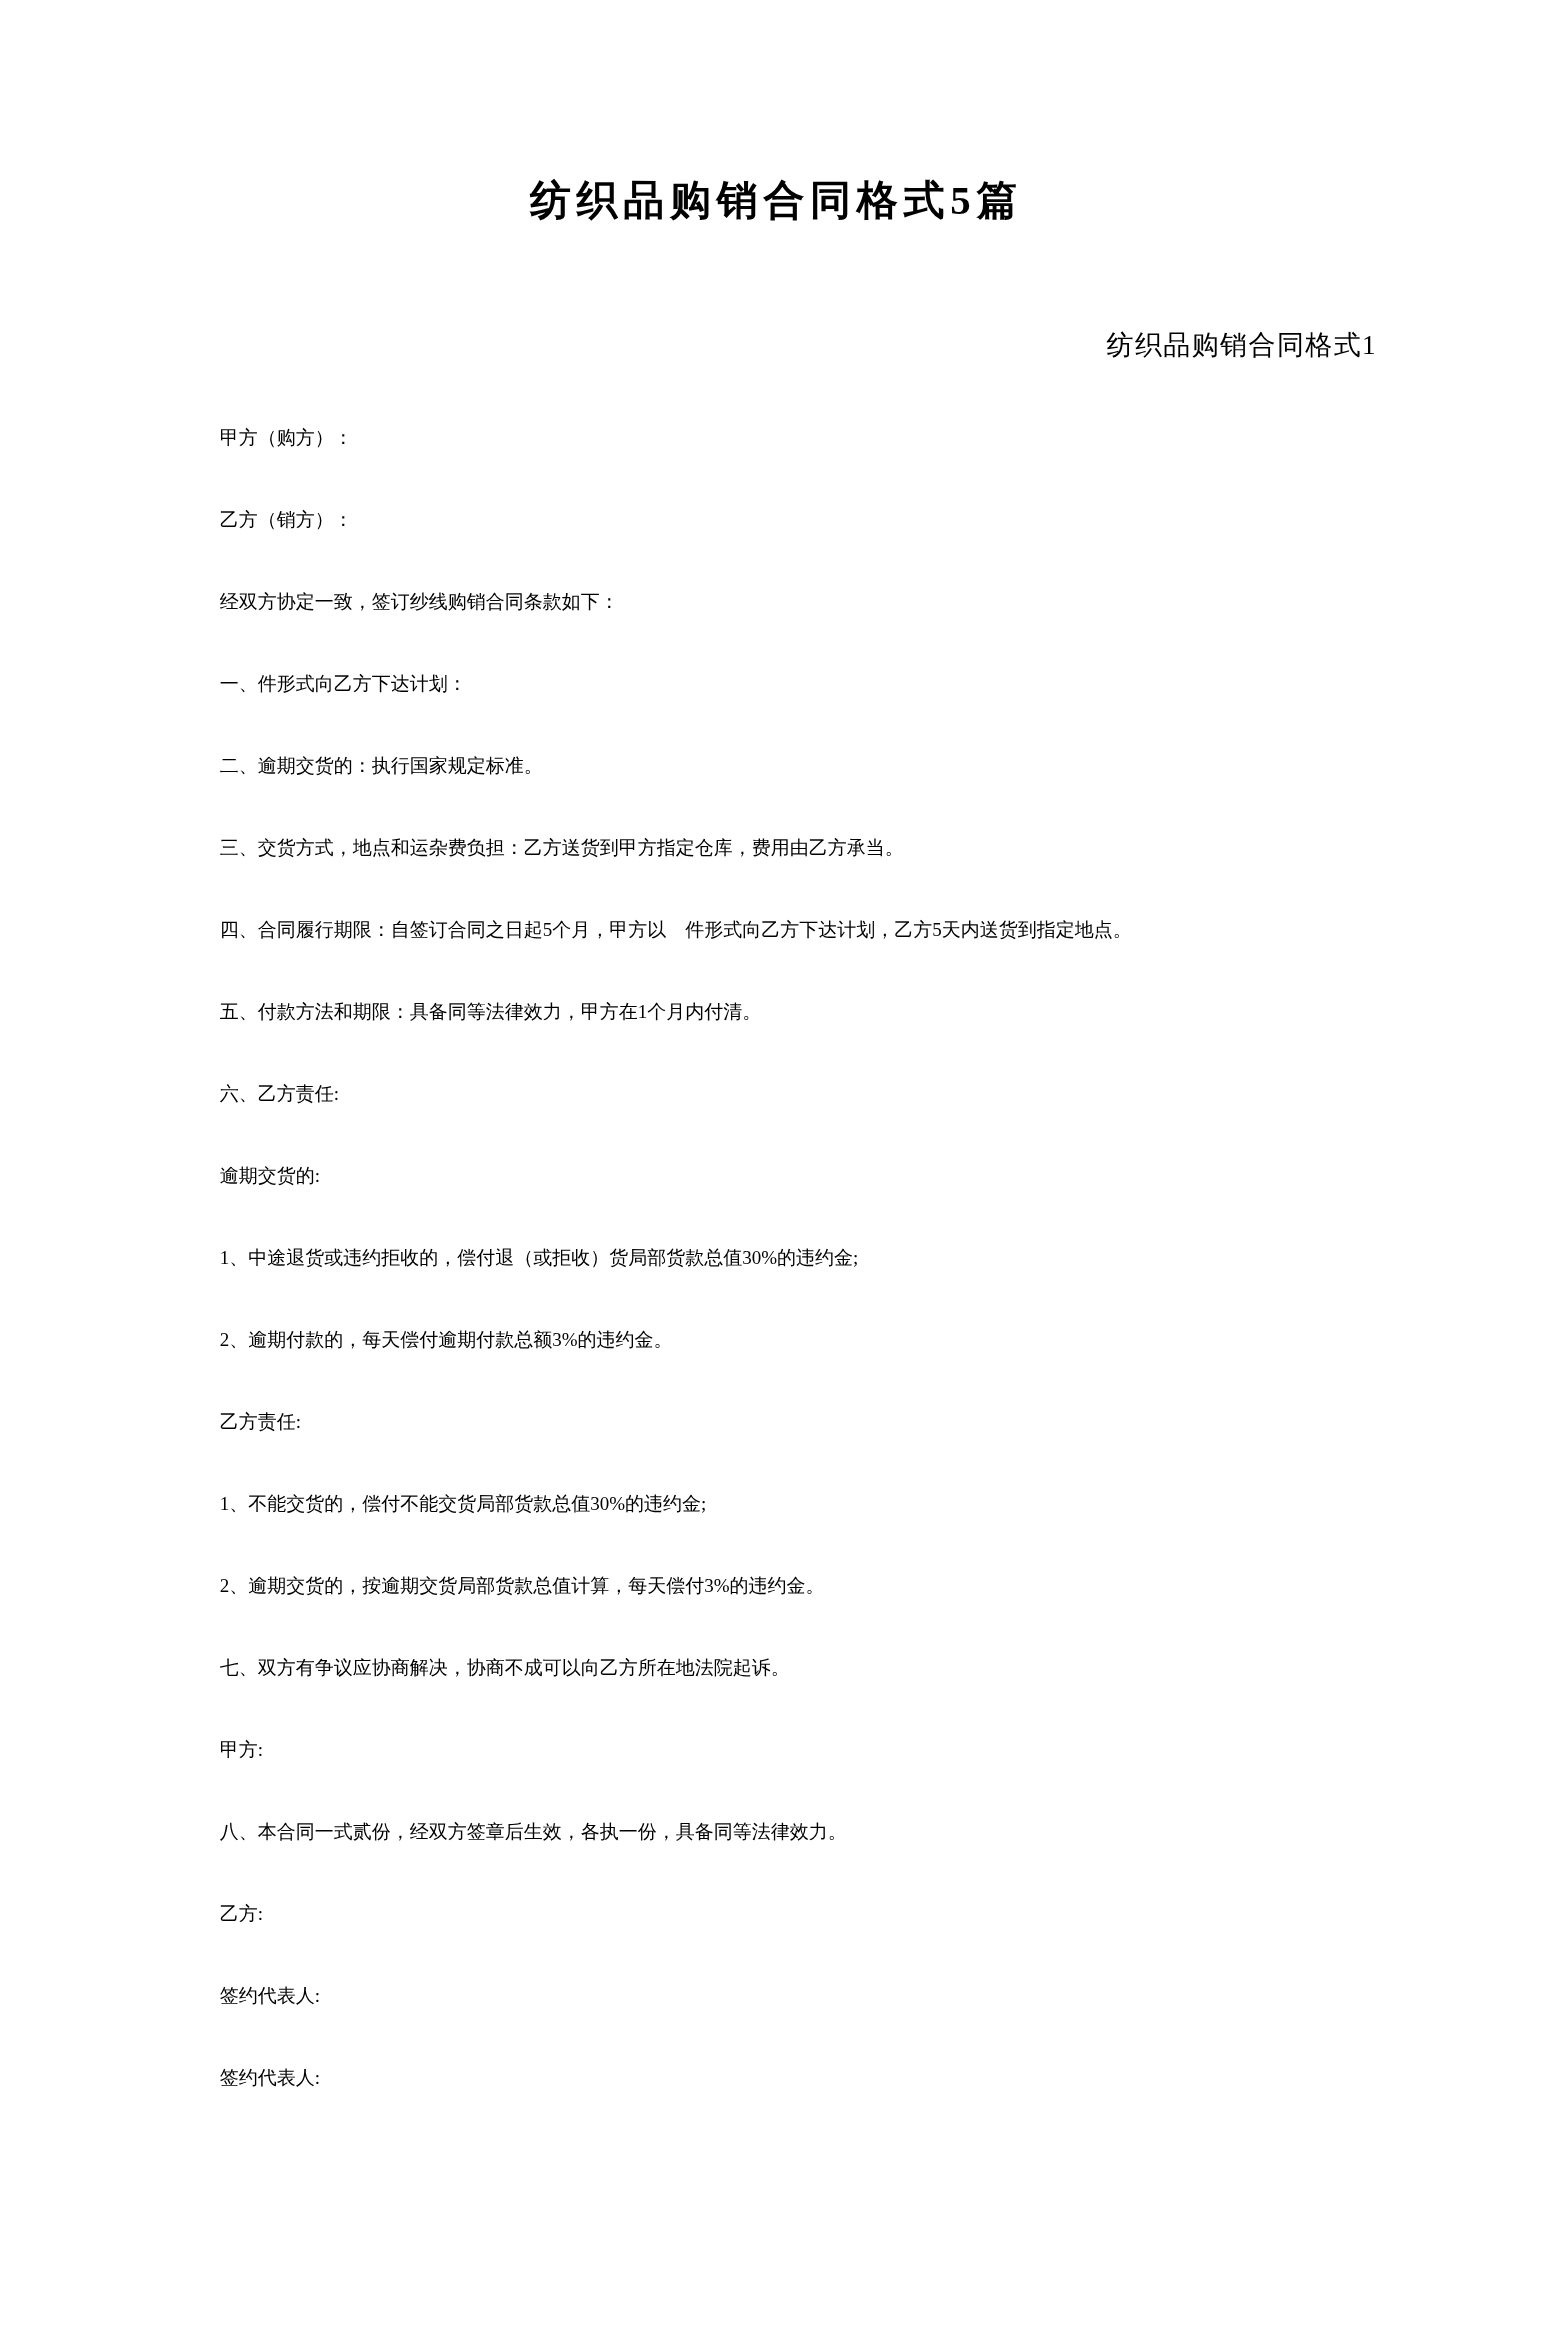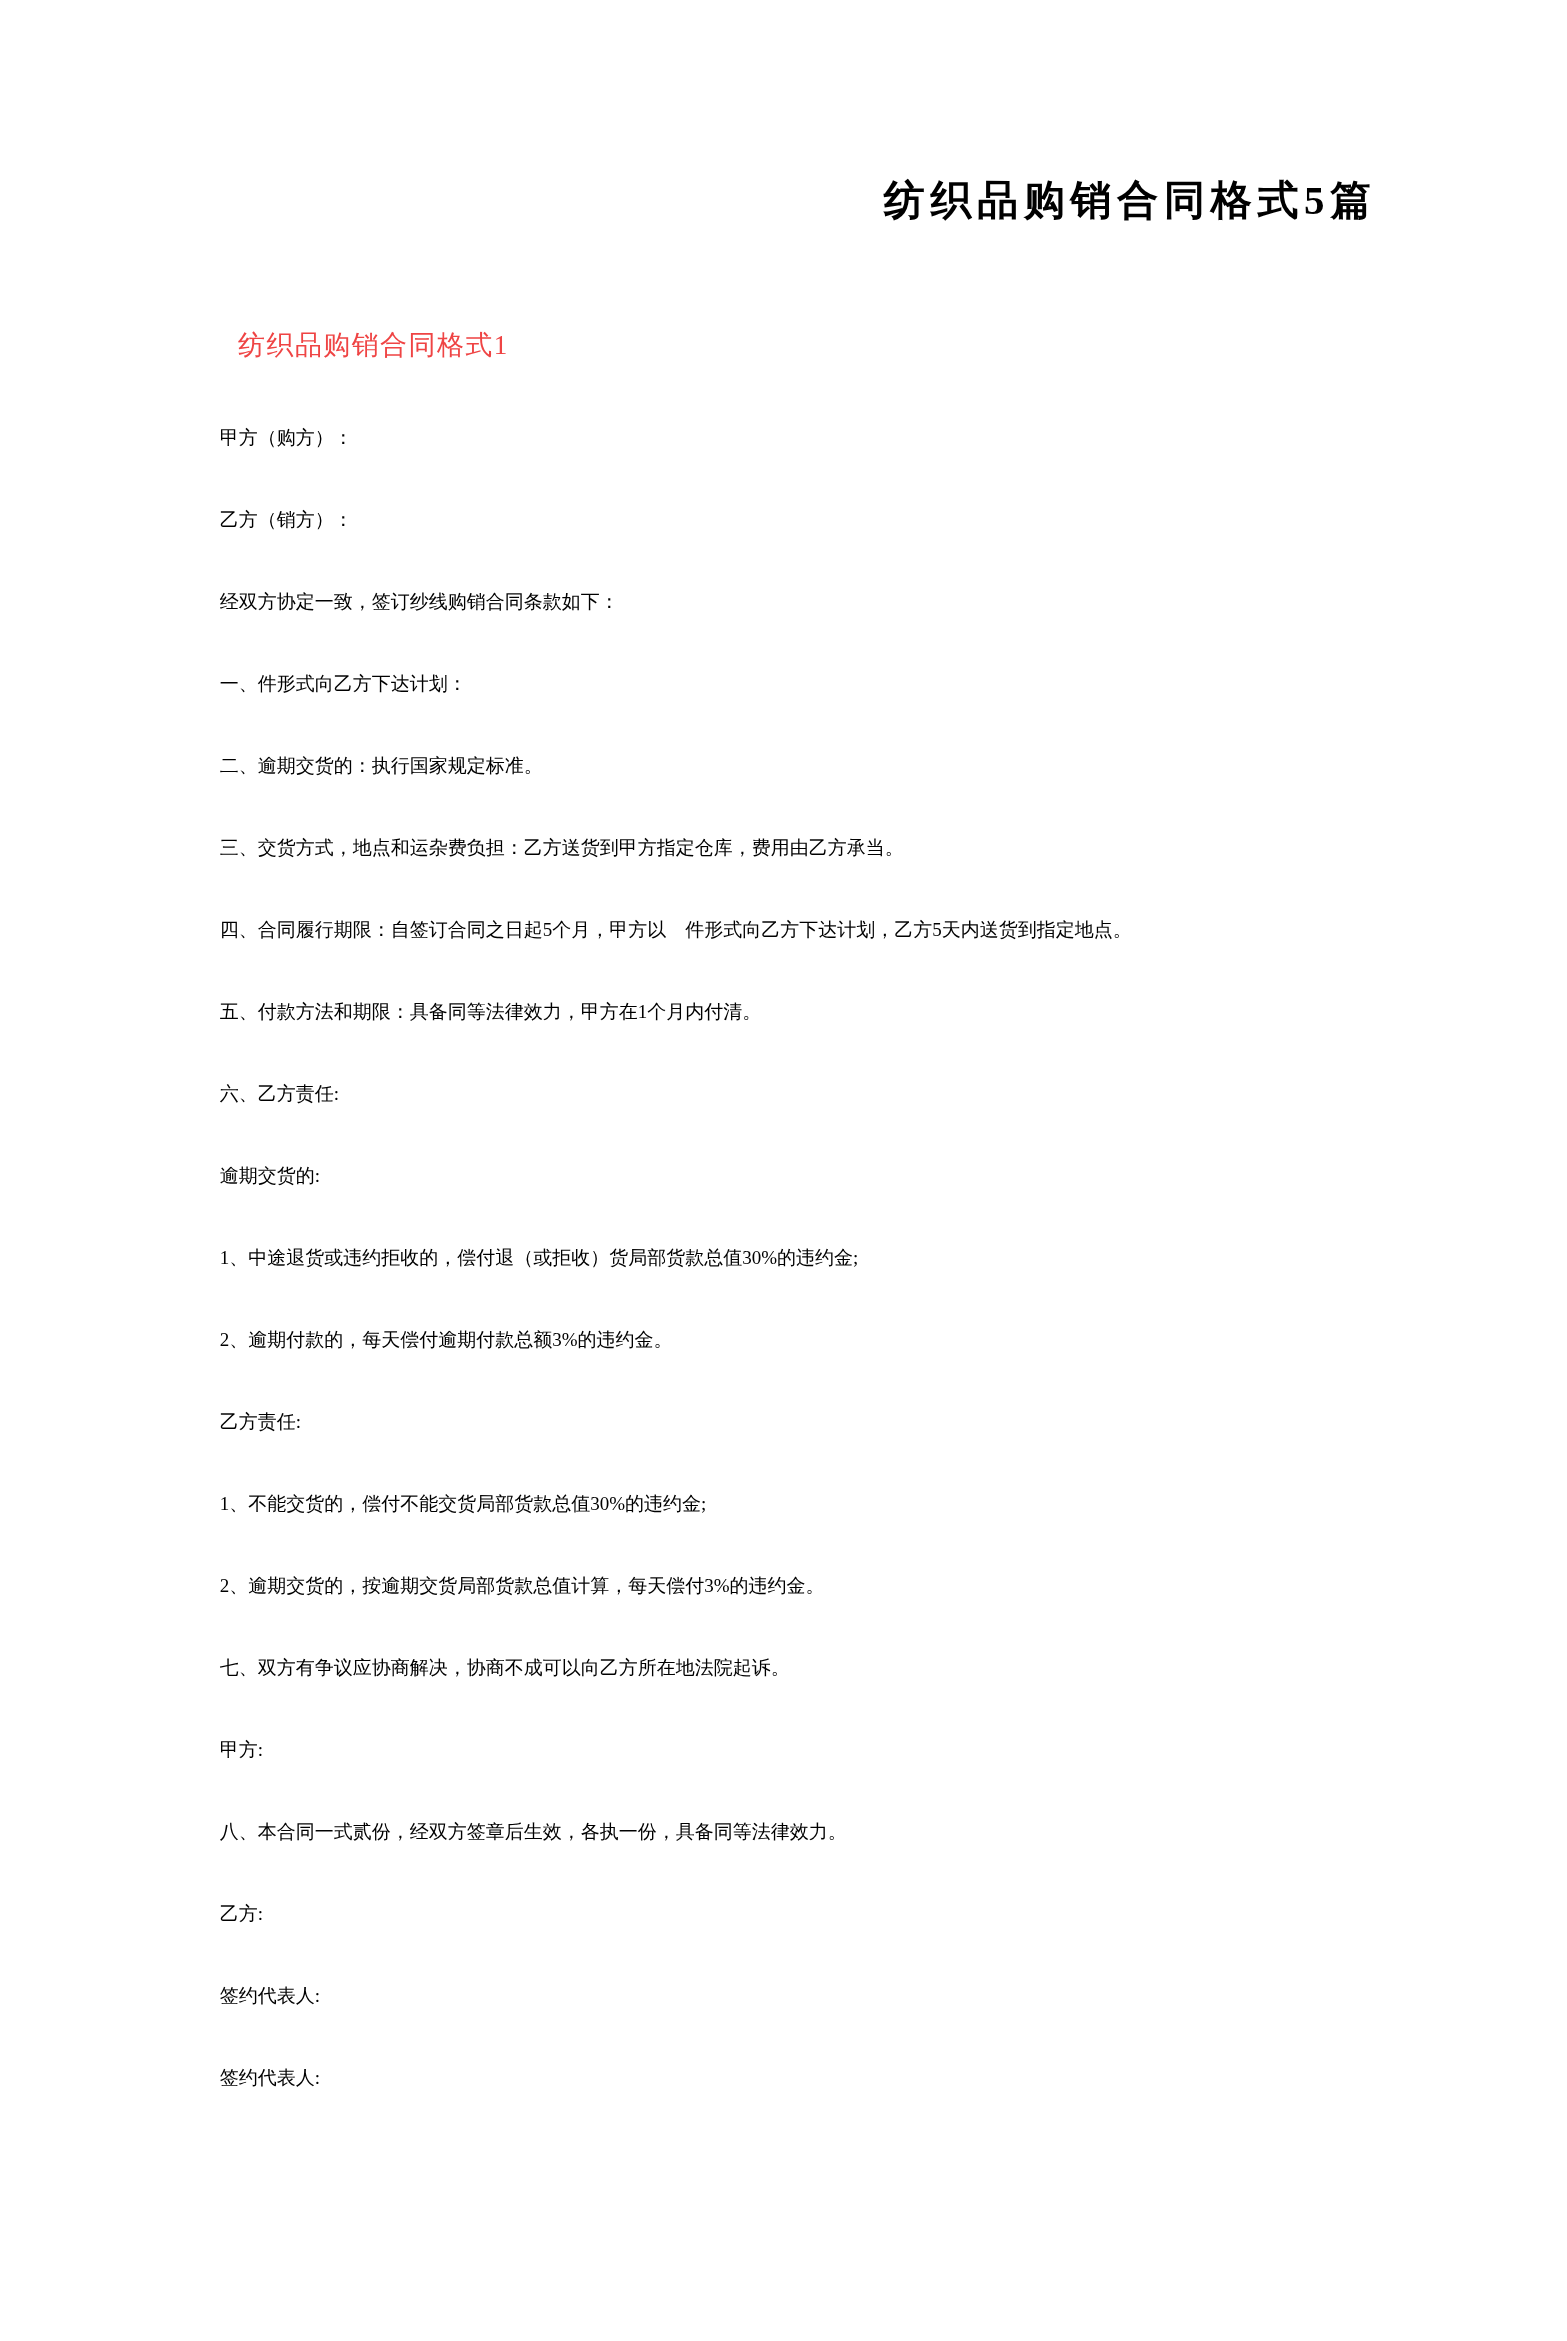--- a/index.html
+++ b/index.html
@@ -21,30 +21,31 @@
     width: 1568px;
     height: 2342px;
     padding: 0 191px 0 176px;
   }
   .doc-title {
     margin: 175px 0 0 0;
     font-size: 41px;
     line-height: 51px;
     font-weight: 700;
     letter-spacing: 5.7px;
-    text-align: right;
+    text-align: center;
     white-space: nowrap;
   }
   .doc-subtitle {
     margin: 102px 0 44px 0;
     font-size: 27px;
     line-height: 35px;
     letter-spacing: 1.4px;
     text-indent: 2.3em;
-    color: #ef4444;
+    color: #000000;
+    text-align: right;
   }
   .para {
     margin: 0 13px 21px 0;
     font-size: 19px;
     line-height: 61px;
     text-indent: 2.3em;
     text-align: justify;
     word-break: normal;
   }
 </style>

